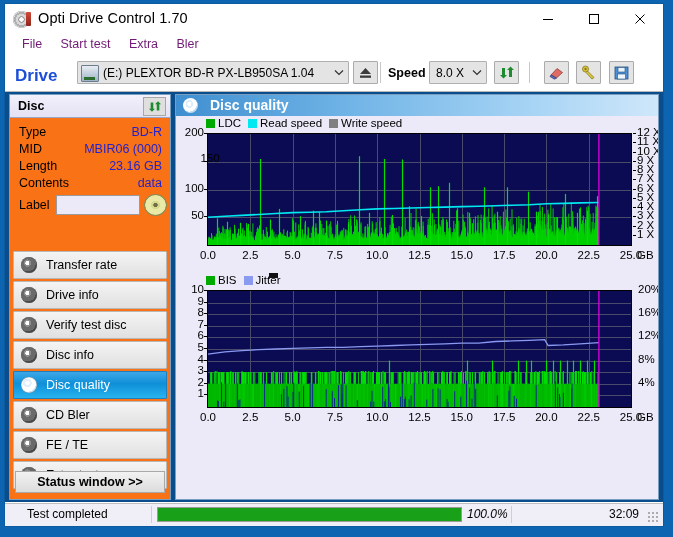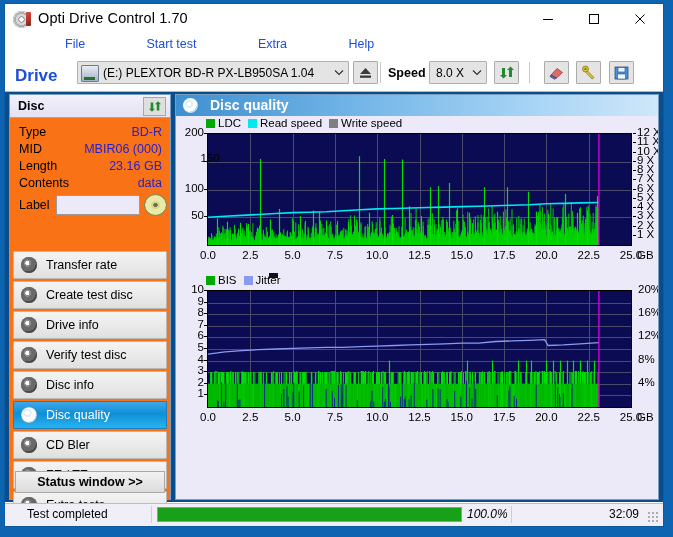--- a/index.html
+++ b/index.html
@@ -45,23 +45,22 @@
   #btn-min{right:92px;}
   #btn-max{right:46px;}
   #btn-close{right:0px;}
   .winbtn svg{display:block;}
   
   #menubar{
     position:relative;height:22px;background:#ffffff;
     padding-left:10px;box-sizing:border-box;
   }
   .menu-item{
-    display:inline-block;padding:2px 8px 2px 7px;font-size:12.5px;color:#1d4ed8;
+    display:inline-block;padding:2px 8px 2px 7px;font-size:12.5px;color:#701a75;
     cursor:default;
-    margin-left:43px;
   }
   
   #toolbar{
     position:relative;height:34px;background:#ffffff;
     border-bottom:1px solid #b9b9b9;
   }
   #drive-label{position:absolute;left:10px;top:9px;font-weight:bold;font-size:17px;color:#1d4ed8;}
   #drive-combo{
     position:absolute;left:72px;top:4px;width:272px;height:23px;
     background:#e4e4e4;border:1px solid #b0b0b0;box-sizing:border-box;
@@ -242,21 +241,21 @@
           <line x1="1.5" y1="1.5" x2="10.5" y2="10.5" stroke="#000" stroke-width="1"></line>
           <line x1="10.5" y1="1.5" x2="1.5" y2="10.5" stroke="#000" stroke-width="1"></line>
         </svg>
     </div>
   </div>
 
   <div id="menubar">
     <span class="menu-item">File</span>
     <span class="menu-item">Start test</span>
     <span class="menu-item">Extra</span>
-    <span class="menu-item">Help</span>
+    <span class="menu-item">Bler</span>
   </div>
 
   <div id="toolbar">
     <div id="drive-label">Drive</div>
 
     <div id="drive-combo">
       <div class="dc-icon"></div>
       <div id="drive-text">(E:)  PLEXTOR BD-R  PX-LB950SA 1.04</div>
       <div class="dc-arrow">
         <svg width="10" height="7" viewBox="0 0 10 7">
@@ -351,24 +350,20 @@
           <span class="dinfo-key">Label</span>
           <div id="label-input" title=""></div>
           <div id="disc-btn"></div>
         </div>
       </div>
 
       <div id="nav">
         <div class="navitem">
           <span class="nav-icon"></span>
           <span class="nav-label">Transfer rate</span>
-        </div>
-        <div class="navitem">
-          <span class="nav-icon"></span>
-          <span class="nav-label">Create test disc</span>
         </div>
         <div class="navitem">
           <span class="nav-icon"></span>
           <span class="nav-label">Drive info</span>
         </div>
         <div class="navitem">
           <span class="nav-icon"></span>
           <span class="nav-label">Verify test disc</span>
         </div>
         <div class="navitem">

